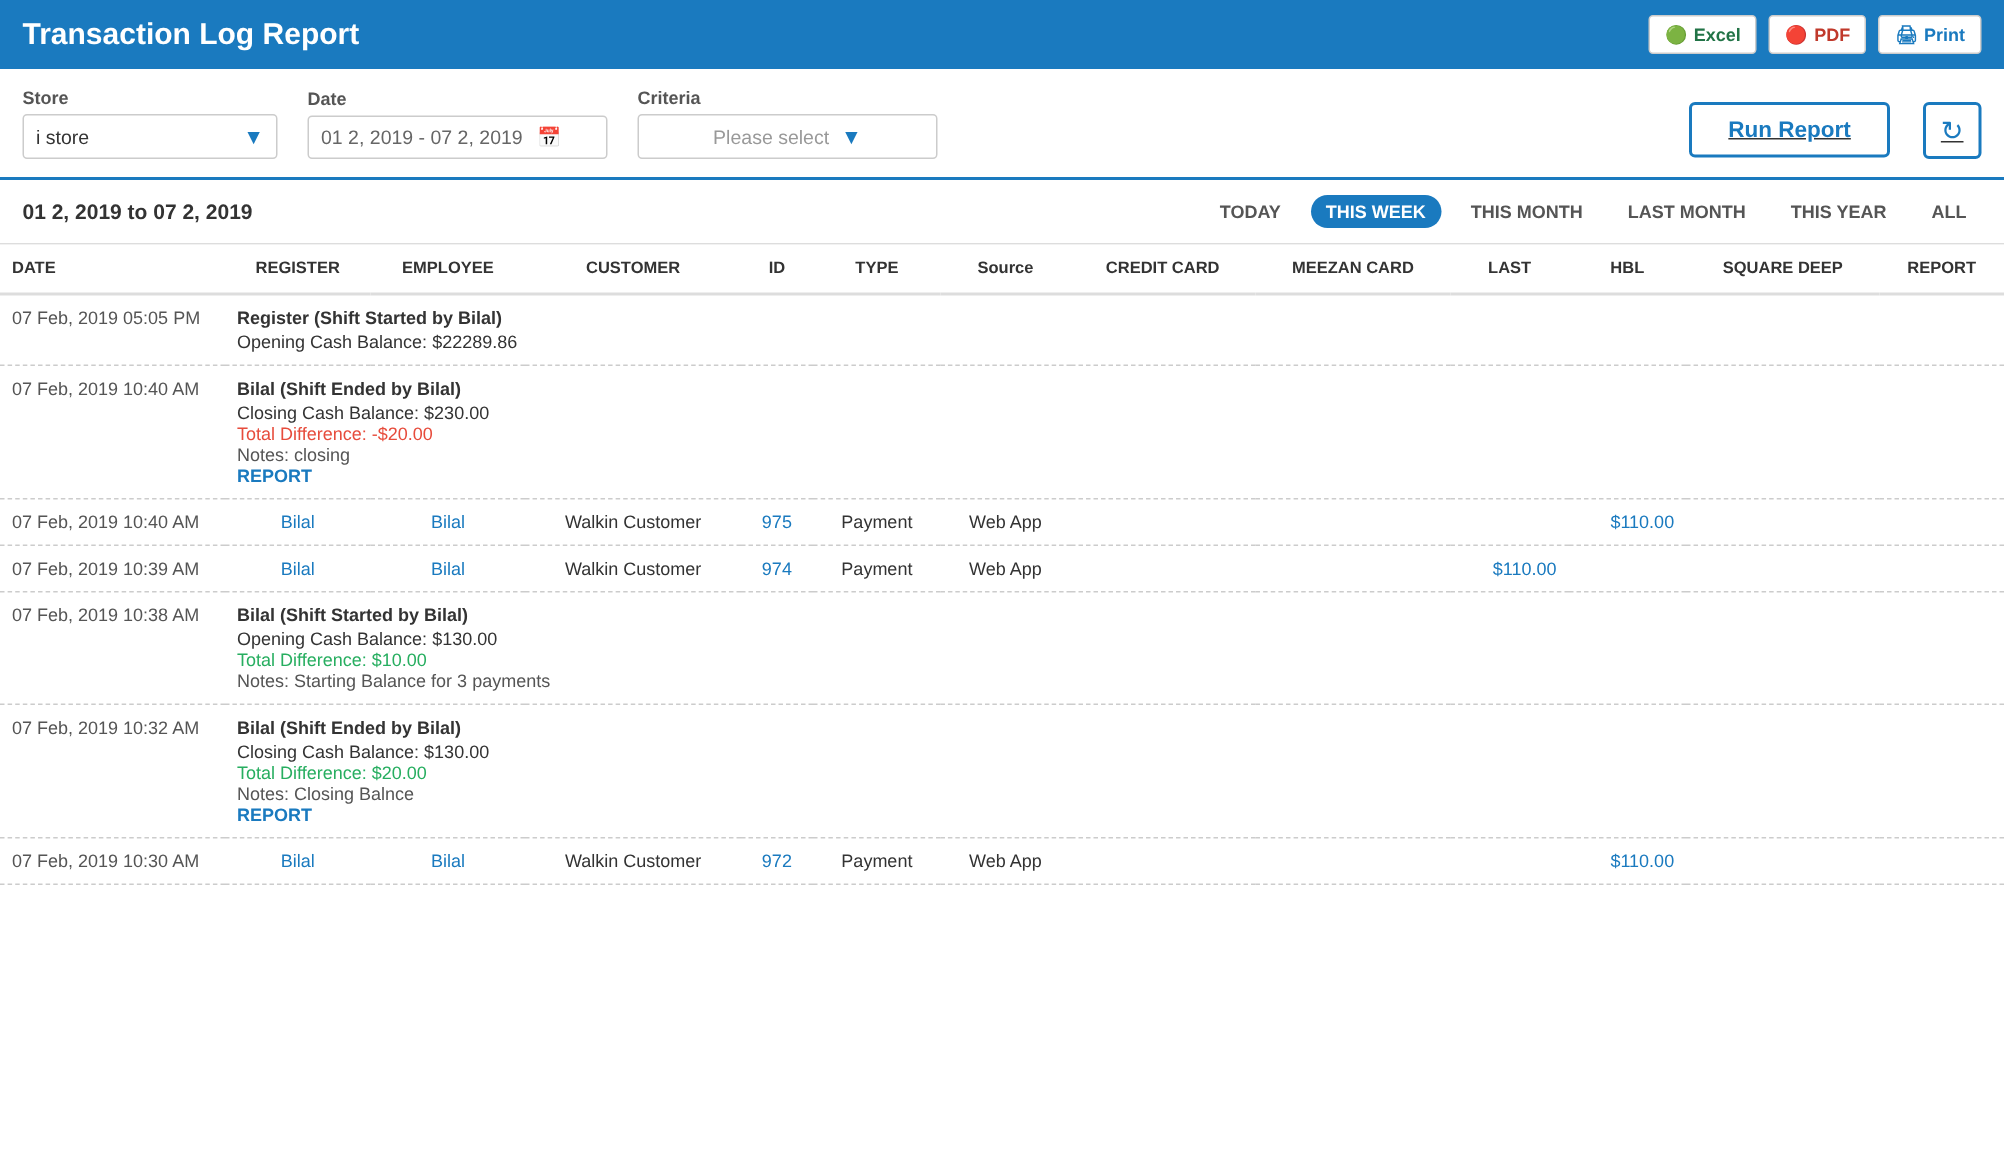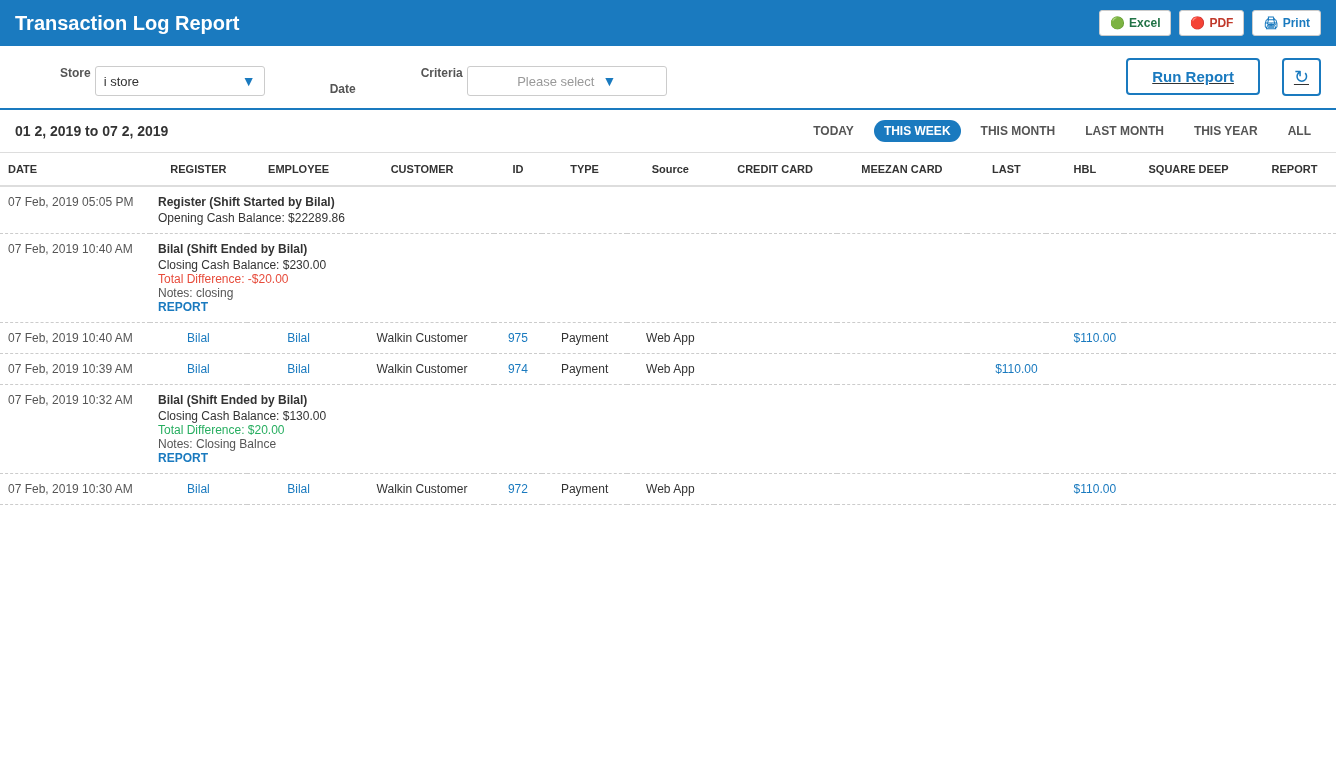--- a/index.html
+++ b/index.html
@@ -23,21 +23,21 @@
     .action-btn.pdf { color: #c0392b; }
     .action-btn.print { color: #1a7abf; }
 
     .filters-section {
       padding: 12px 15px;
       display: flex;
       align-items: flex-end;
       gap: 20px;
       border-bottom: 2px solid #1a7abf;
     }
-    .filter-group { display: flex; gap: 4px; margin-left: 45px; }
+    .filter-group { display: flex; flex-direction: column; gap: 4px; }
     .filter-label { font-size: 12px; color: #555; font-weight: bold; }
     .filter-select, .filter-input {
       border: 1px solid #ccc; border-radius: 3px; padding: 6px 8px;
       font-size: 13px; background: #fff; cursor: pointer;
     }
     .filter-select { display: flex; align-items: center; justify-content: space-between; min-width: 170px; }
     .filter-input { min-width: 200px; color: #666; }
     .dropdown-arrow { color: #1a7abf; font-size: 14px; margin-left: 8px; }
     .run-report-btn {
       padding: 8px 24px; background: #fff; border: 2px solid #1a7abf;
@@ -120,20 +120,24 @@
   <div class="filter-group">
     <label class="filter-label">Store</label>
     <div class="filter-select">
       <span>i store</span>
       <span class="dropdown-arrow">▼</span>
     </div>
   </div>
 
   <div class="filter-group">
     <label class="filter-label">Date</label>
+    <div class="filter-input" style="display:flex; align-items:center; gap:6px;">
+      <span>01 2, 2019 - 07 2, 2019</span>
+      <span style="color:#999; margin-left:4px;">📅</span>
+    </div>
   </div>
 
   <div class="filter-group">
     <label class="filter-label">Criteria</label>
     <div class="filter-select" style="min-width:200px; color:#999;justify-content:center;">
       <span>Please select</span>
       <span class="dropdown-arrow">▼</span>
     </div>
   </div>
 
@@ -221,20 +225,32 @@
       <td class="td-type">Payment</td>
       <td class="td-source">Web App</td>
       <td class="td-amount"></td>
       <td class="td-amount"></td>
       <td class="td-amount cash" style="color:#1a7abf;">$110.00</td>
       <td class="td-amount hbl" style="color:inherit;"></td>
       <td class="td-amount"></td>
       <td class="td-amount"></td>
     </tr>
         <tr>
+      <td class="td-date">07 Feb, 2019 10:38 AM</td>
+      <td colspan="12">
+        <div class="shift-info">
+          <div class="shift-title">Bilal (Shift Started by Bilal)</div>
+          <div class="shift-balance">Opening Cash Balance: $130.00</div>
+          <div class="shift-diff-pos">Total Difference: $10.00</div>
+          <div class="shift-notes">Notes: Starting Balance for 3 payments</div>
+
+        </div>
+      </td>
+    </tr>
+        <tr>
       <td class="td-date">07 Feb, 2019 10:32 AM</td>
       <td colspan="12">
         <div class="shift-info">
           <div class="shift-title">Bilal (Shift Ended by Bilal)</div>
           <div class="shift-balance">Closing Cash Balance: $130.00</div>
           <div class="shift-diff-pos">Total Difference: $20.00</div>
           <div class="shift-notes">Notes: Closing Balnce</div>
           <div class="shift-report">REPORT</div>
         </div>
       </td>

